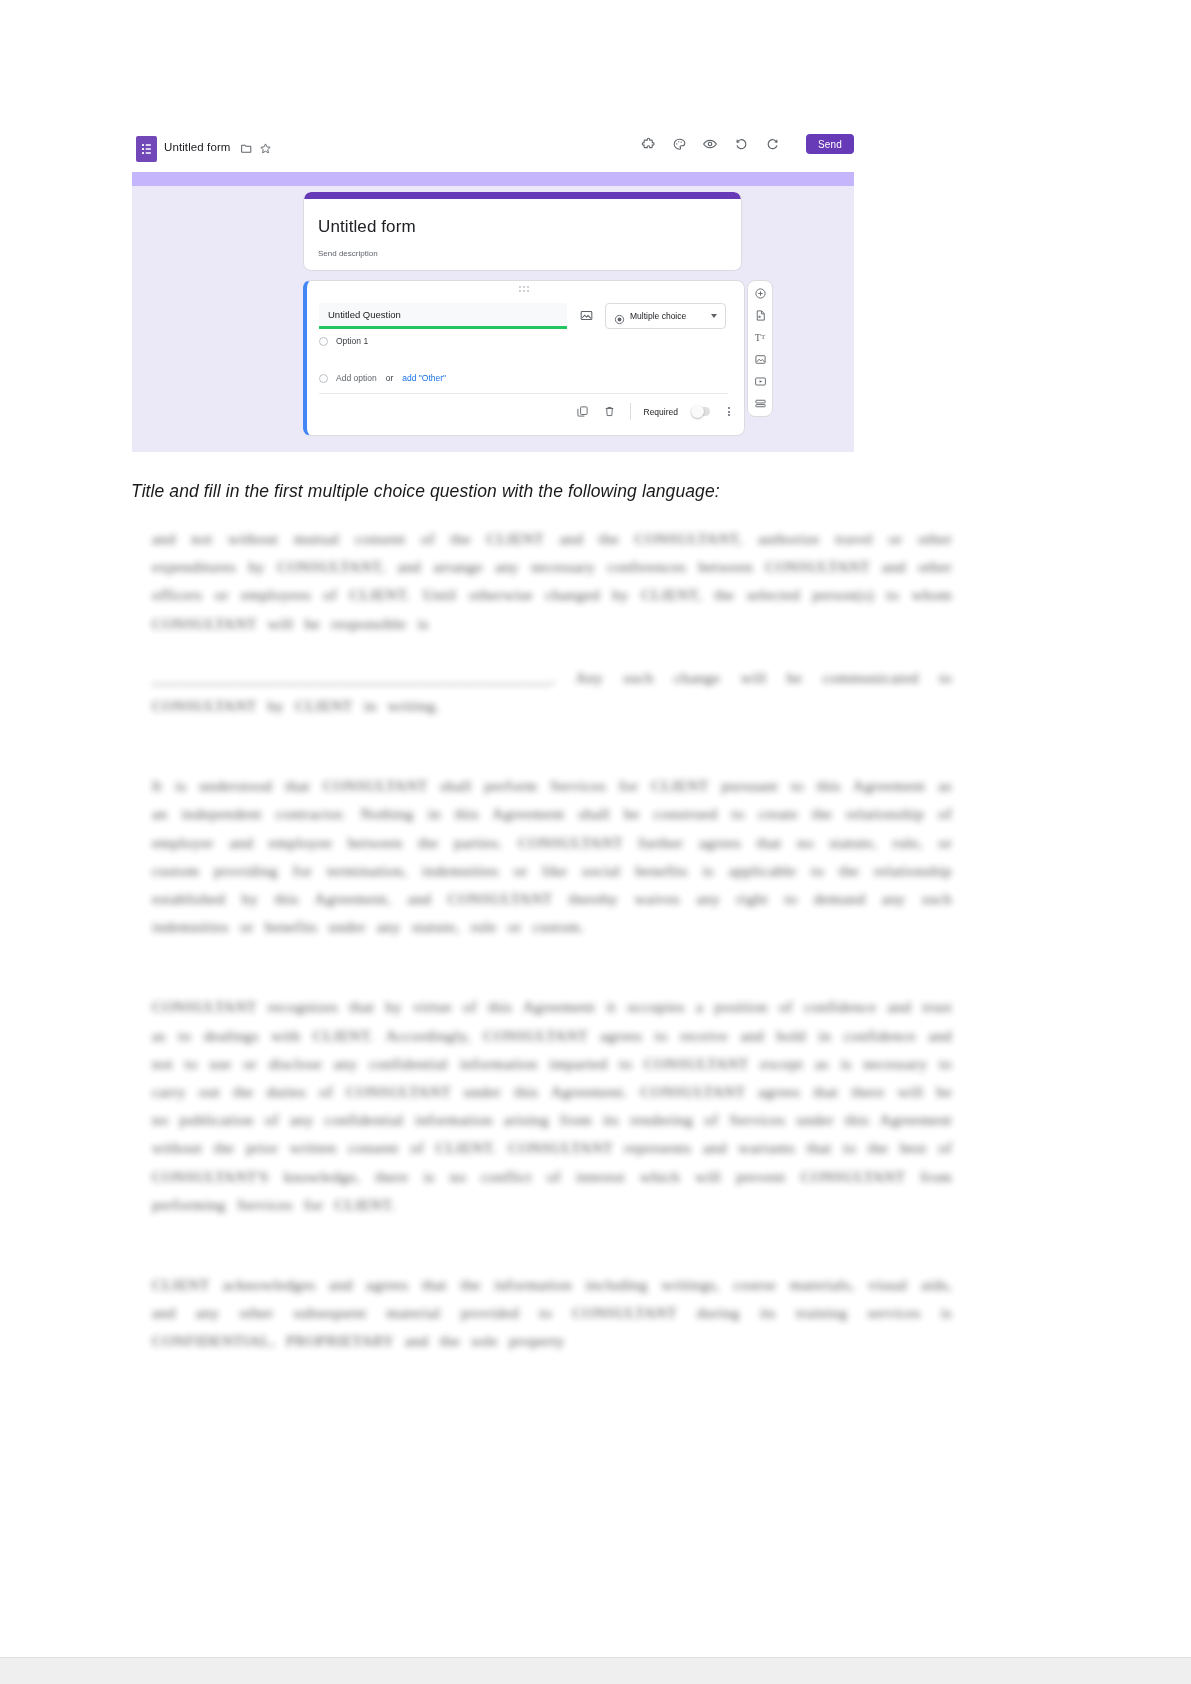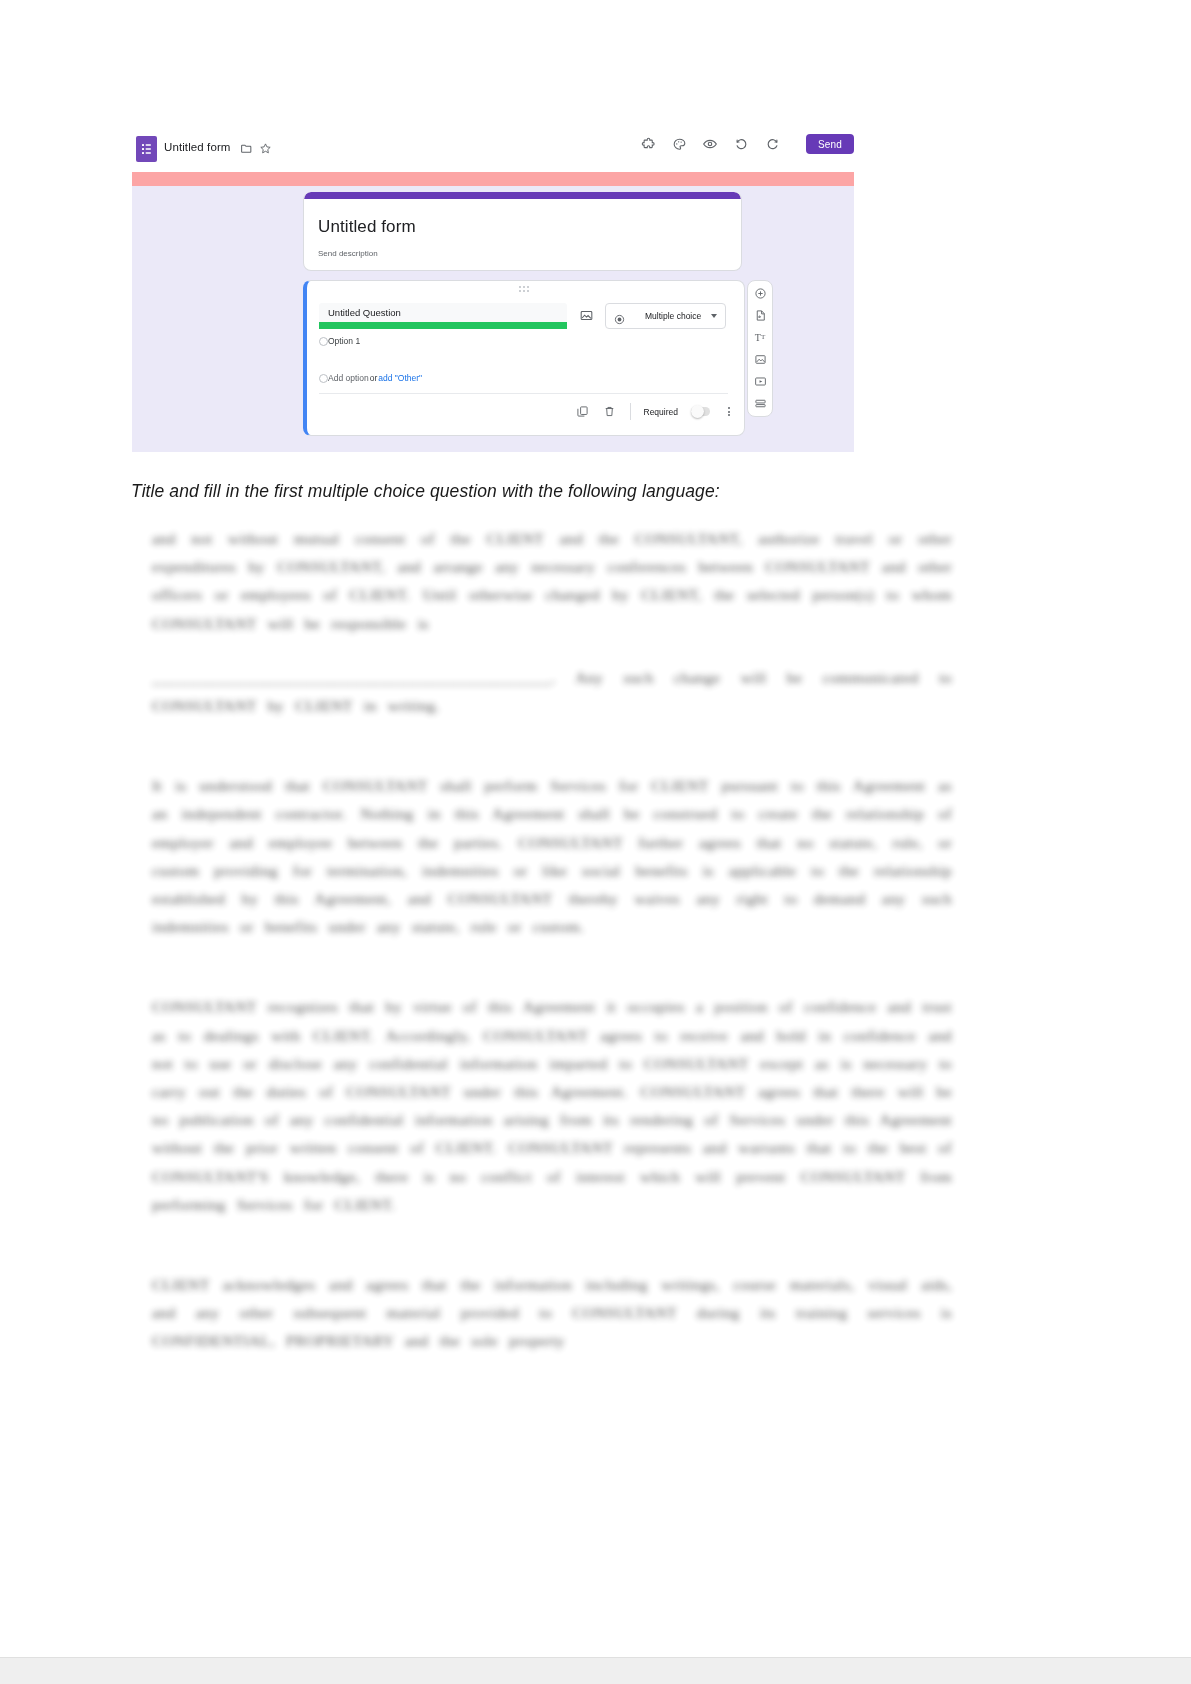--- a/index.html
+++ b/index.html
@@ -7,21 +7,21 @@
     width:1191px;height:1684px;
     background:#ffffff;
     font-family:"Liberation Sans", sans-serif;
     color:#202124;
     position:relative;
     overflow:hidden;
   }
   .page{position:absolute;left:0;top:0;width:1191px;height:1684px;background:#fff;}
 
   
-  .shot{position:absolute;left:132px;top:126px;width:722px;height:326px;background:#fca5a5;}
+  .shot{position:absolute;left:132px;top:126px;width:722px;height:326px;background:#c4b5fd;}
 
   
   .topbar{position:absolute;left:0;top:0;width:722px;height:46px;background:#fff;}
   .forms-logo{position:absolute;left:4px;top:10px;width:21px;height:26px;background:#7248b9;border-radius:2px;
      display:flex;align-items:center;justify-content:center;}
   .forms-logo svg{display:block;}
   .doc-title{position:absolute;left:32px;top:15px;font-size:11.5px;color:#202124;letter-spacing:.1px;white-space:nowrap;}
   .t-icon{position:absolute;top:15px;width:14px;height:14px;color:#5f6368;display:flex;align-items:center;justify-content:center;}
   .t-folder{left:107px;}
   .t-star{left:126px;}
@@ -50,33 +50,33 @@
   .hdr-title{position:absolute;left:14px;top:25px;font-size:17px;color:#202124;letter-spacing:.1px;}
   .hdr-desc{position:absolute;left:14px;top:57px;font-size:8px;color:#5f6368;}
 
   
   .q-card{left:171px;top:94px;width:437px;height:154px;border-left:4px solid #4285f4;overflow:hidden;}
   .drag-dots{position:absolute;left:50%;top:5px;transform:translateX(-50%);width:14px;height:5px;
      display:grid;grid-template-columns:repeat(3,2px);grid-template-rows:repeat(2,2px);gap:2px;}
   .drag-dots i{background:#bdc1c6;border-radius:50%;display:block;width:2px;height:2px;}
 
   .q-title-wrap{position:absolute;left:12px;top:22px;width:248px;height:26px;background:#f8f9fa;
-     border-bottom:7px solid #22c55e;border-radius:3px 3px 0 0;display:flex;align-items:center;padding-left:9px;box-sizing:border-box;}
+     border-bottom:3px solid #22c55e;border-radius:3px 3px 0 0;display:flex;align-items:center;padding-left:9px;box-sizing:border-box;}
   .q-title-wrap span{font-size:9.5px;color:#202124;}
 
   .q-img-btn{position:absolute;left:272px;top:27px;width:15px;height:15px;color:#5f6368;cursor:pointer;}
   .q-img-btn svg{display:block;}
 
   .q-type{position:absolute;left:298px;top:22px;width:121px;height:26px;border:1px solid #dadce0;border-radius:4px;
       display:flex;align-items:center;box-sizing:border-box;padding:0 8px;cursor:pointer;background:#fff;}
   .q-type .radio-ic{width:11px;height:11px;color:#5f6368;flex:0 0 auto;}
-  .q-type .q-type-label{font-size:8.5px;color:#202124;margin-left:20px;flex:1 1 auto;}
+  .q-type .q-type-label{font-size:8.5px;color:#202124;margin-left:5px;flex:1 1 auto;}
   .q-type .caret{width:0;height:0;border-left:3.5px solid transparent;border-right:3.5px solid transparent;border-top:4px solid #5f6368;}
 
-  .opt-row{position:absolute;left:12px;display:flex;align-items:center;gap:0;}
+  .opt-row{position:absolute;left:12px;display:flex;align-items:center;gap:8px;}
   .opt-1{top:55px;}
   .opt-add{top:84px;}
   .radio-o{width:9px;height:9px;border:1px solid #bdc1c6;border-radius:50%;box-sizing:border-box;flex:0 0 auto;}
   .opt-txt{font-size:8.5px;color:#3c4043;}
   .opt-muted{font-size:8.5px;color:#5f6368;}
   .opt-or{font-size:8.5px;color:#3c4043;margin:8px 1px;}
   .opt-link{font-size:8.5px;color:#1a73e8;cursor:pointer;}
 
   .q-divider{position:absolute;left:12px;top:112px;width:409px;height:1px;background:#e8eaed;}
 

